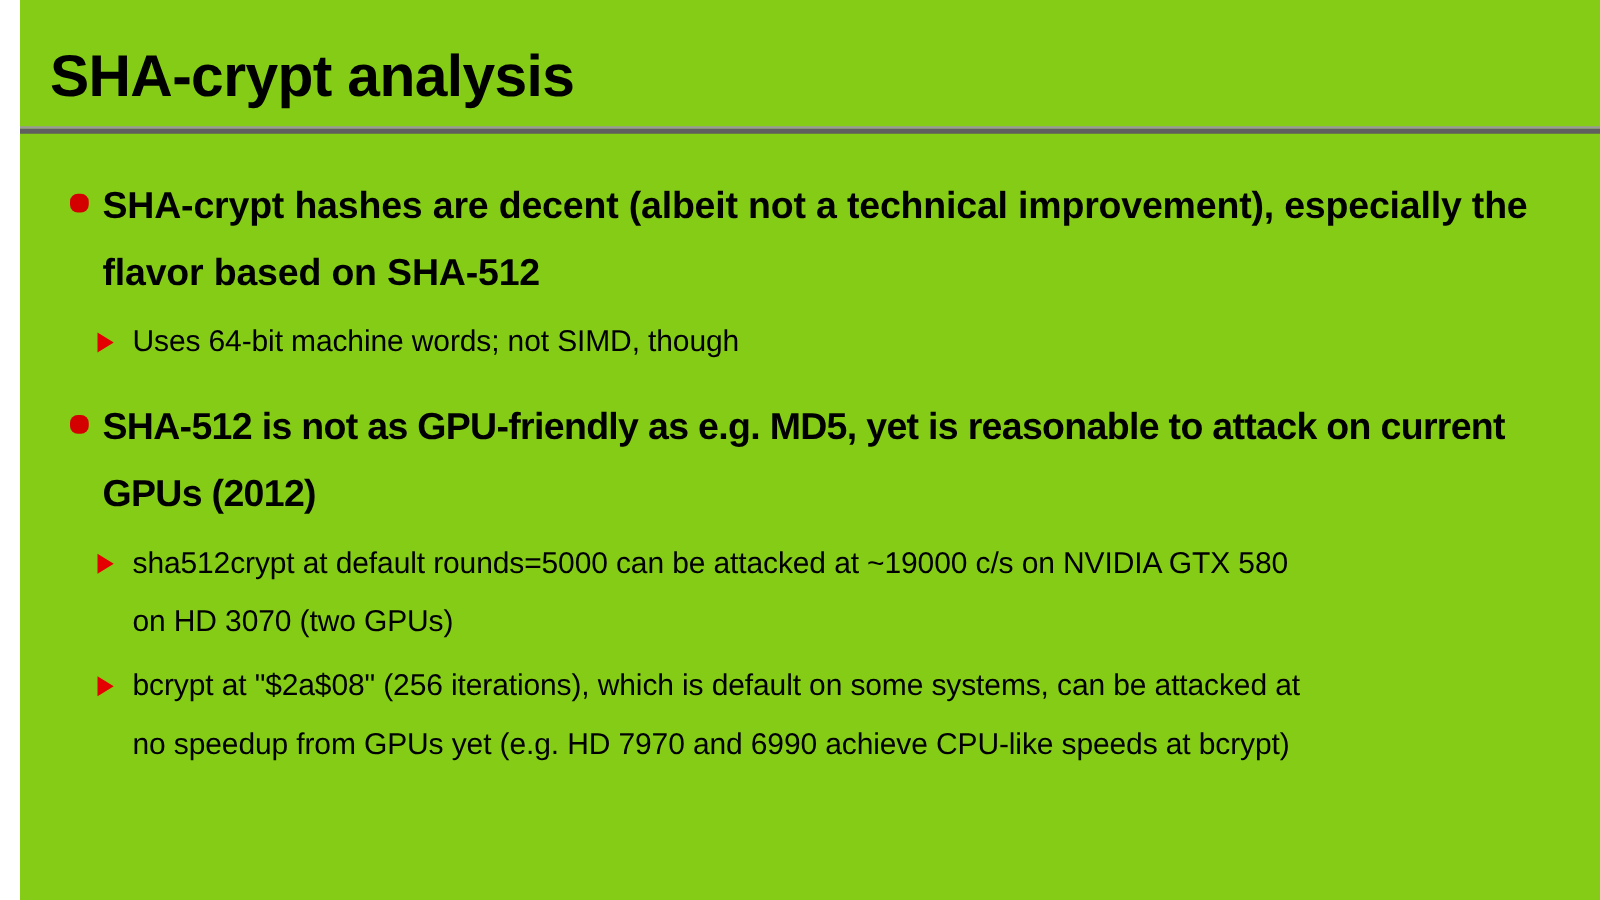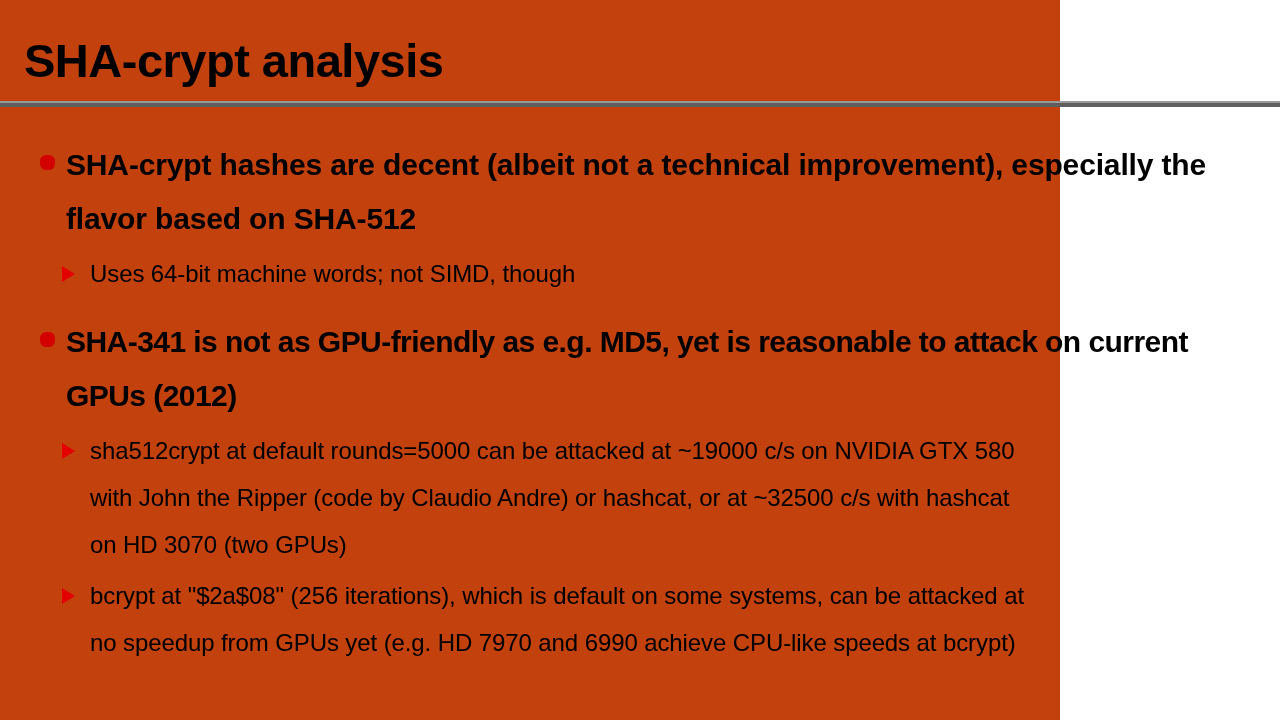--- a/index.html
+++ b/index.html
@@ -11,24 +11,25 @@
   body {
     width: 1280px;
     height: 720px;
     overflow: hidden;
     font-family: "Liberation Sans", sans-serif;
     color: #000000;
     -webkit-font-smoothing: antialiased;
   }
   .slide {
     position: relative;
-    width: 1060px;
+    width: 1264px;
     height: 720px;
-    background: #c2410c;
+    background: #84cc16;
     box-sizing: border-box;
+    margin-left: 16px;
   }
 
   
   .slide-title {
     position: absolute;
     left: 24px;
     top: 36px;
     font-size: 47px;
     font-weight: bold;
     letter-spacing: -0.5px;
@@ -147,30 +148,29 @@
       <div class="l2-item">
         <span class="l2-bullet"></span>
         <div class="l2-text">
           <span class="cont">Uses 64-bit machine words; not SIMD, though</span>
         </div>
       </div>
     </div>
 
     <div class="l1-item">
       <span class="l1-bullet"></span>
-      <div class="l1-text tight">SHA-341 is not as GPU-friendly as e.g. MD5, yet is reasonable to attack on current GPUs (2012)</div>
+      <div class="l1-text tight">SHA-512 is not as GPU-friendly as e.g. MD5, yet is reasonable to attack on current GPUs (2012)</div>
     </div>
 
     <div class="l2-list">
 
       <div class="l2-item">
         <span class="l2-bullet"></span>
         <div class="l2-text">
           <span class="cont">sha512crypt at default rounds=5000 can be attacked at ~19000 c/s on NVIDIA GTX 580</span>
-          <span class="cont">with John the Ripper (code by Claudio Andre) or hashcat, or at ~32500 c/s with hashcat</span>
           <span class="cont">on HD 3070 (two GPUs)</span>
         </div>
       </div>
 
       <div class="l2-item">
         <span class="l2-bullet"></span>
         <div class="l2-text">
           <span class="cont">bcrypt at "$2a$08" (256 iterations), which is default on some systems, can be attacked at</span>
           <span class="cont">no speedup from GPUs yet (e.g. HD 7970 and 6990 achieve CPU-like speeds at bcrypt)</span>
         </div>

